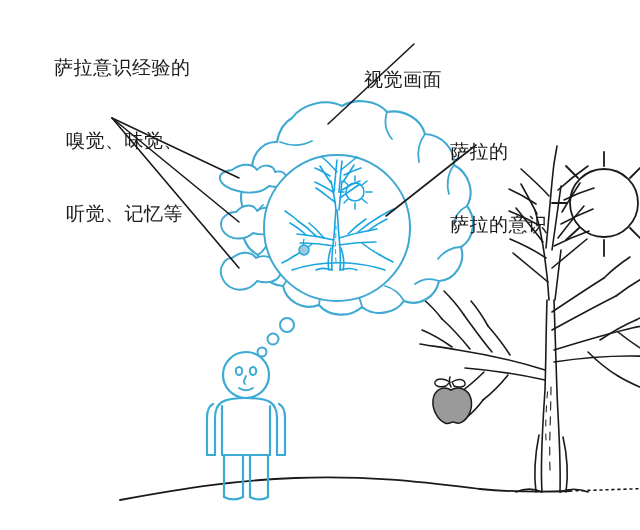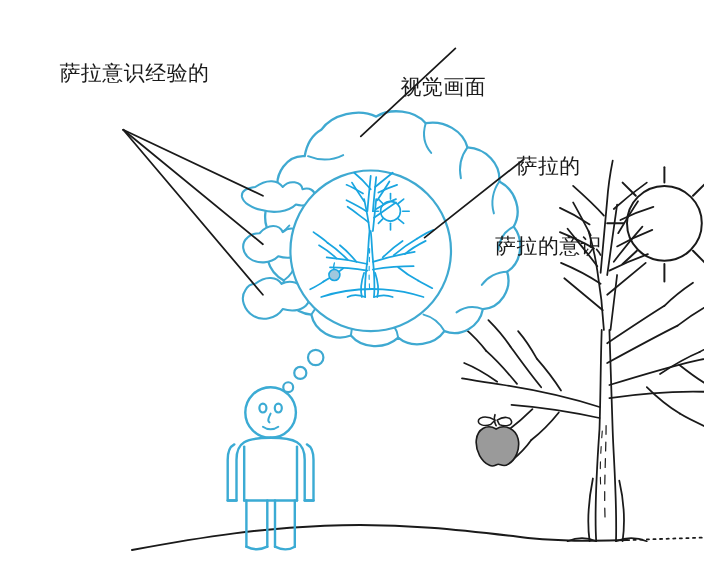--- a/index.html
+++ b/index.html
@@ -42,21 +42,20 @@
   }
   #label-consciousness {
     left: 324px;
     top: 18px;
     font-size: 19px;
   }
   #label-visual {
     left: 410px;
     top: 90px;
     font-size: 19px;
-    text-align: center;
   }
   .lbl-line { display: block; }
   .lbl-line.indent { padding-left: 12px; }
 </style>
 </head>
 <body>
 
 <div id="scene">
 
   <svg id="art" viewBox="0 0 640 530" xmlns="http://www.w3.org/2000/svg">
@@ -345,20 +344,22 @@
       <line x1="72" y1="118" x2="199" y2="178"></line>
       <line x1="72" y1="118" x2="199" y2="222"></line>
       <line x1="72" y1="118" x2="199" y2="268"></line>
       <line x1="374" y1="44" x2="288" y2="124"></line>
       <line x1="436" y1="145" x2="346" y2="216"></line>
     </g>
   </svg>
 
   <div class="label" id="label-components">
     <span class="lbl-line">萨拉意识经验的</span>
+    <span class="lbl-line indent">嗅觉、味觉、</span>
+    <span class="lbl-line indent">听觉、记忆等</span>
   </div>
 
   <div class="label" id="label-consciousness">
     <span class="lbl-line">视觉画面</span>
   </div>
 
   <div class="label" id="label-visual">
     <span class="lbl-line">萨拉的</span>
     <span class="lbl-line">萨拉的意识</span>
   </div>

